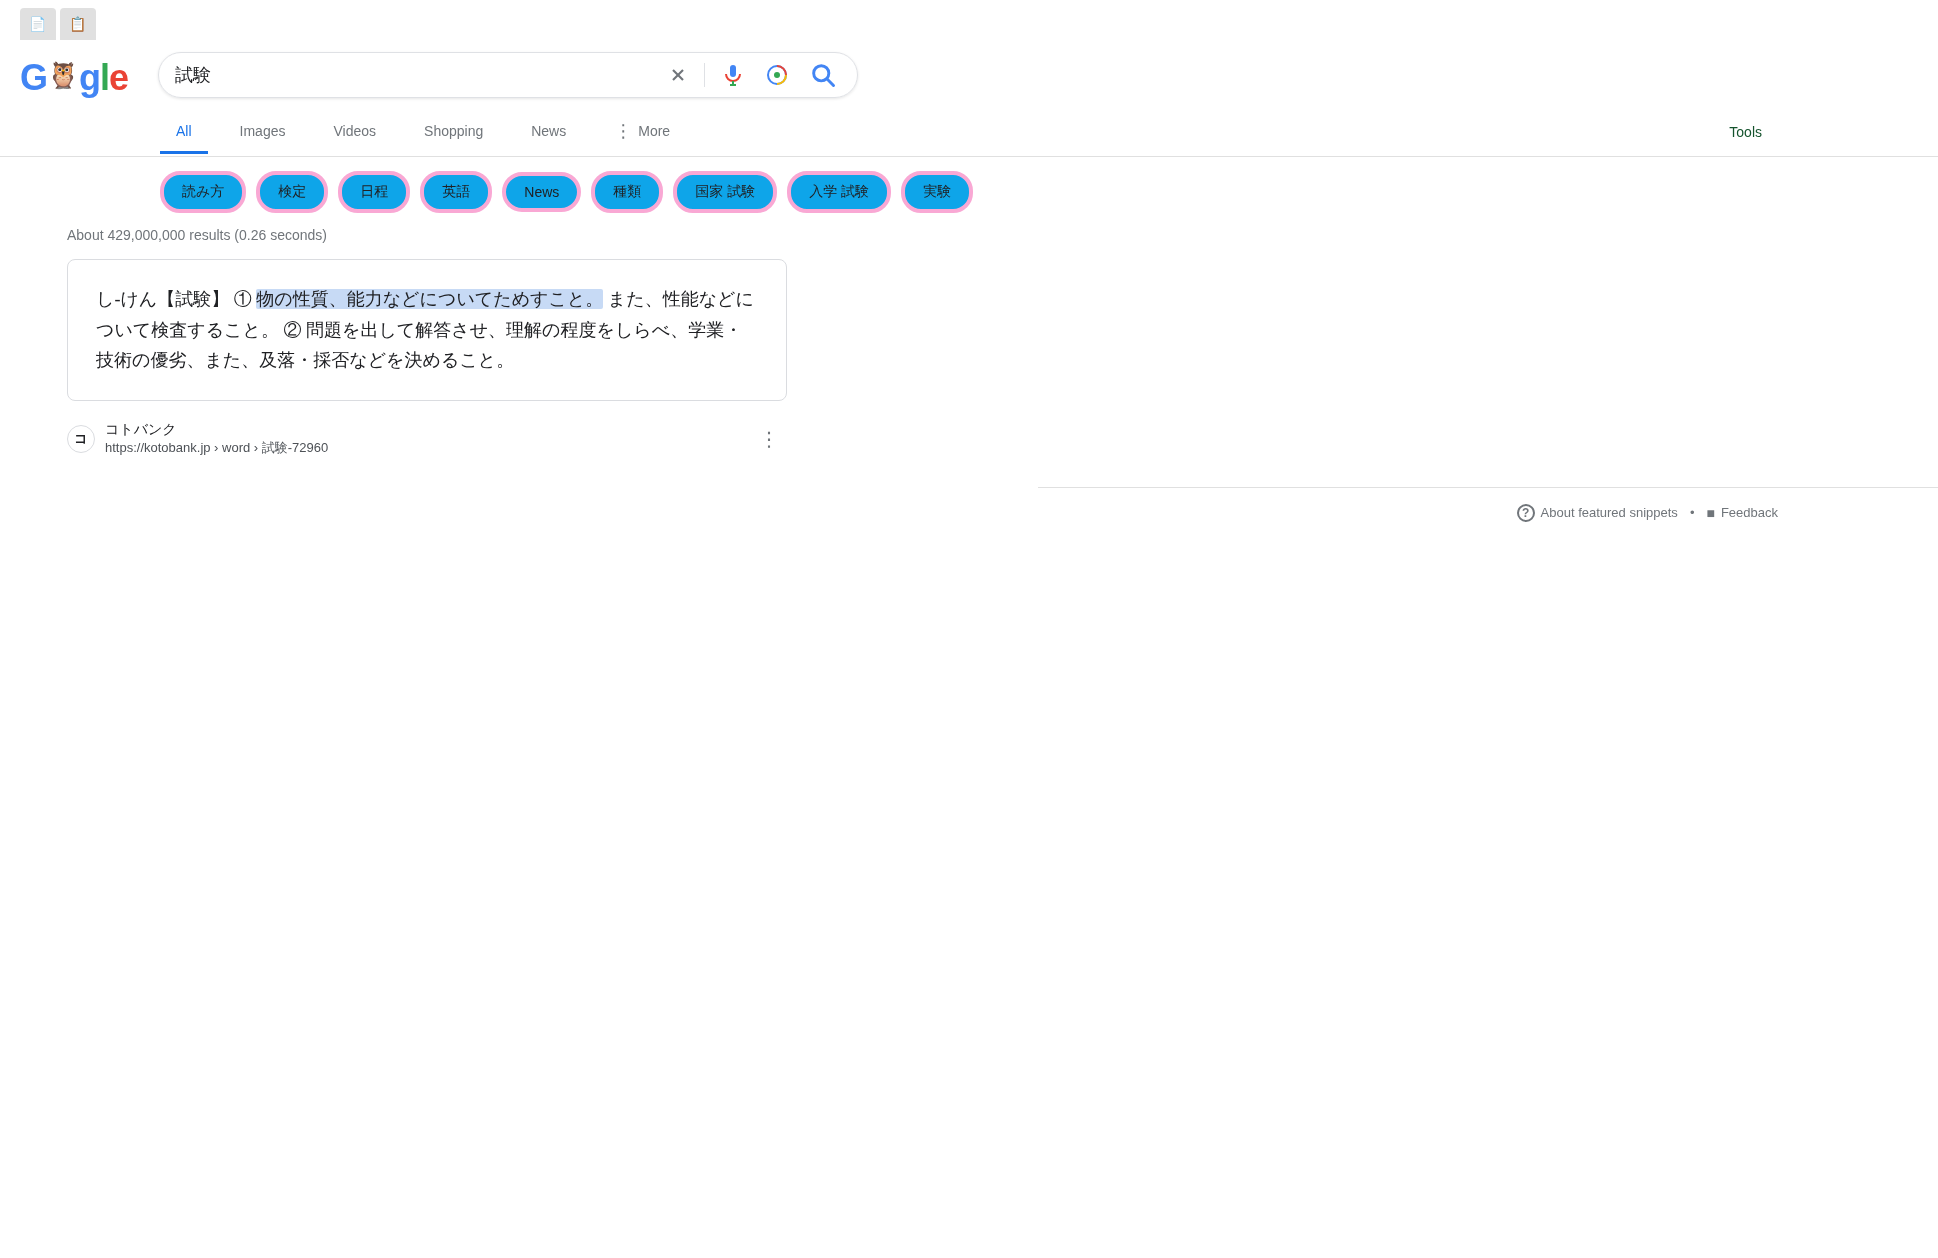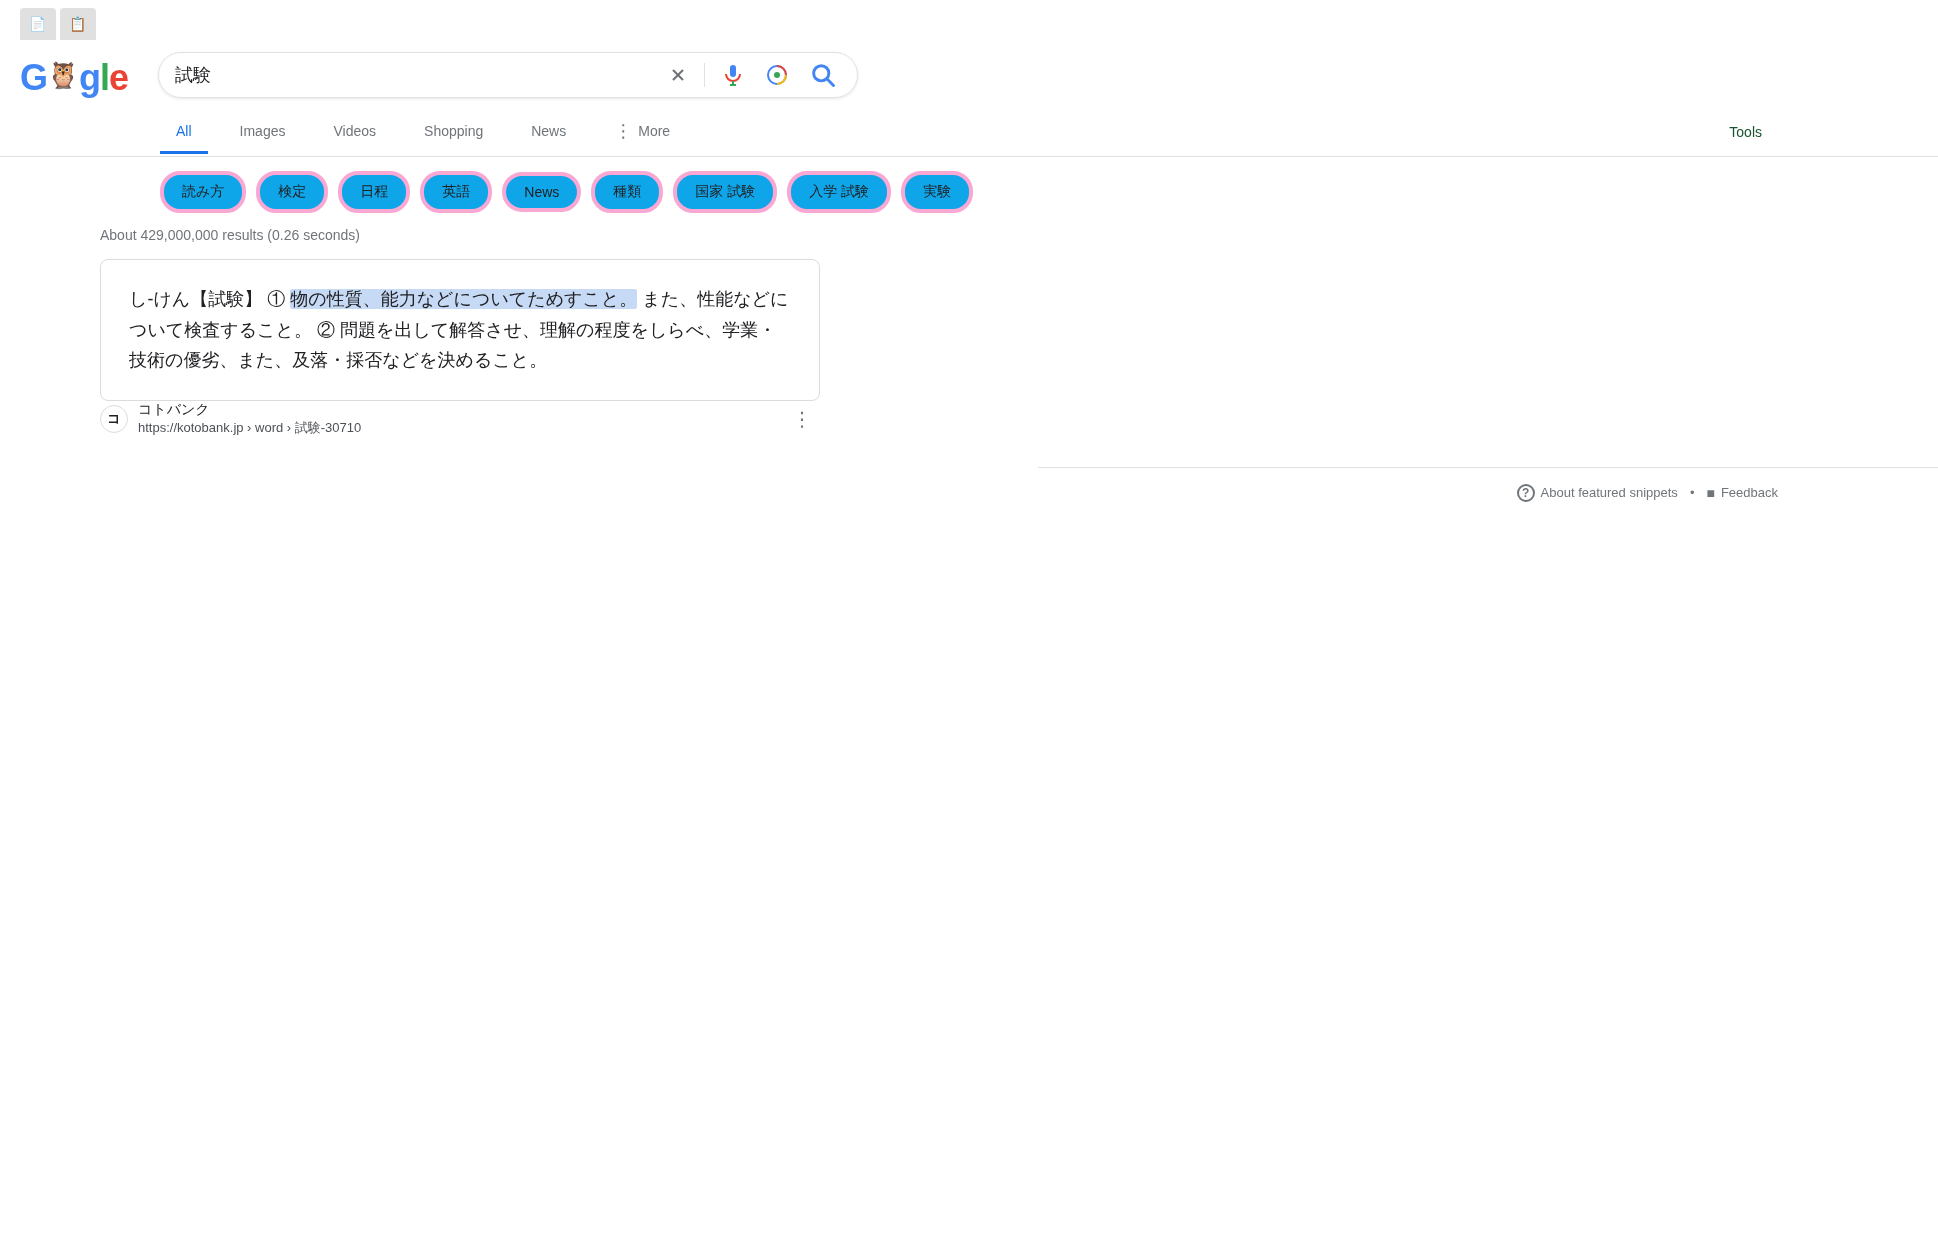--- a/index.html
+++ b/index.html
@@ -166,36 +166,38 @@
       padding: 8px 18px;
       font-size: 14px;
       color: #202124;
       cursor: pointer;
       white-space: nowrap;
       background: #0ea5e9;
     }
 
     
     .results-area {
-      padding: 0 100px;
+      padding: 0 67px;
     }
 
     .results-count {
       font-size: 14px;
       color: #70757a;
       margin-bottom: 16px;
     }
 
     
     .featured-snippet {
       border: 1px solid #dadce0;
       border-radius: 8px;
       padding: 24px 28px;
       max-width: 720px;
+      margin-bottom: 20px;
       line-height: 1.7;
+      font-family: Liberation Serif, serif;
     }
 
     .snippet-text {
       font-size: 18px;
       color: #202124;
       line-height: 1.7;
     }
 
     .snippet-highlight {
       background: #c7daf5;
@@ -412,21 +414,21 @@
     <div class="snippet-text">
       <span>し‐けん【試験】 ① </span><span class="snippet-highlight">物の性質、能力などについてためすこと。</span><span> また、性能などについて検査すること。 ② 問題を出して解答させ、理解の程度をしらべ、学業・技術の優劣、また、及落・採否などを決めること。</span>
     </div>
   </div>
 
   <div class="result-item">
     <div class="result-source">
       <div class="result-favicon">コ</div>
       <div class="result-site-info">
         <span class="result-site-name">コトバンク</span>
-        <span class="result-url">https://kotobank.jp › word › 試験-30710</span>
+        <span class="result-url">https://kotobank.jp › word › 試験-72960</span>
       </div>
       <button class="result-menu-btn" title="More options">⋮</button>
     </div>
   </div>
 </div>
 
 <div class="bottom-bar">
   <div class="about-snippets-link">
     <span style="width:18px;height:18px;border-radius:50%;border:2px solid #70757a;display:inline-flex;align-items:center;justify-content:center;font-size:12px;font-weight:bold;color:#70757a;">?</span>
     <span>About featured snippets</span>

